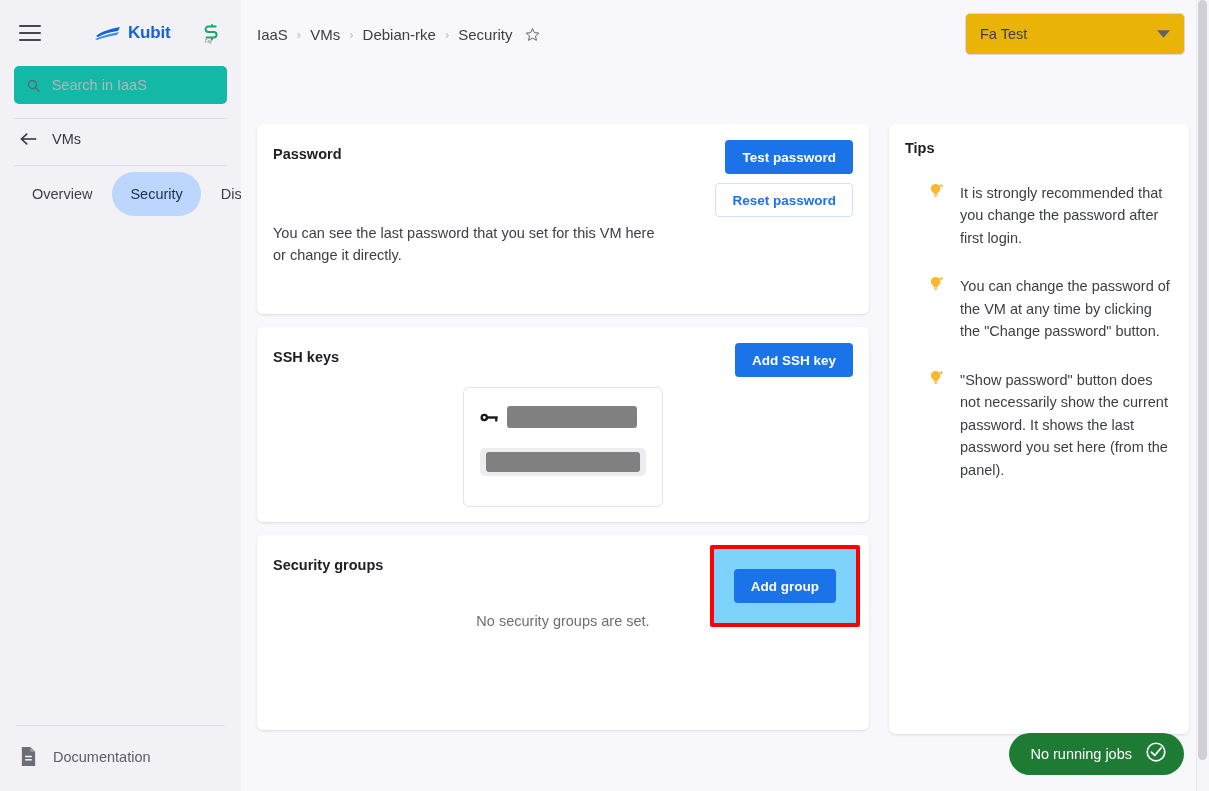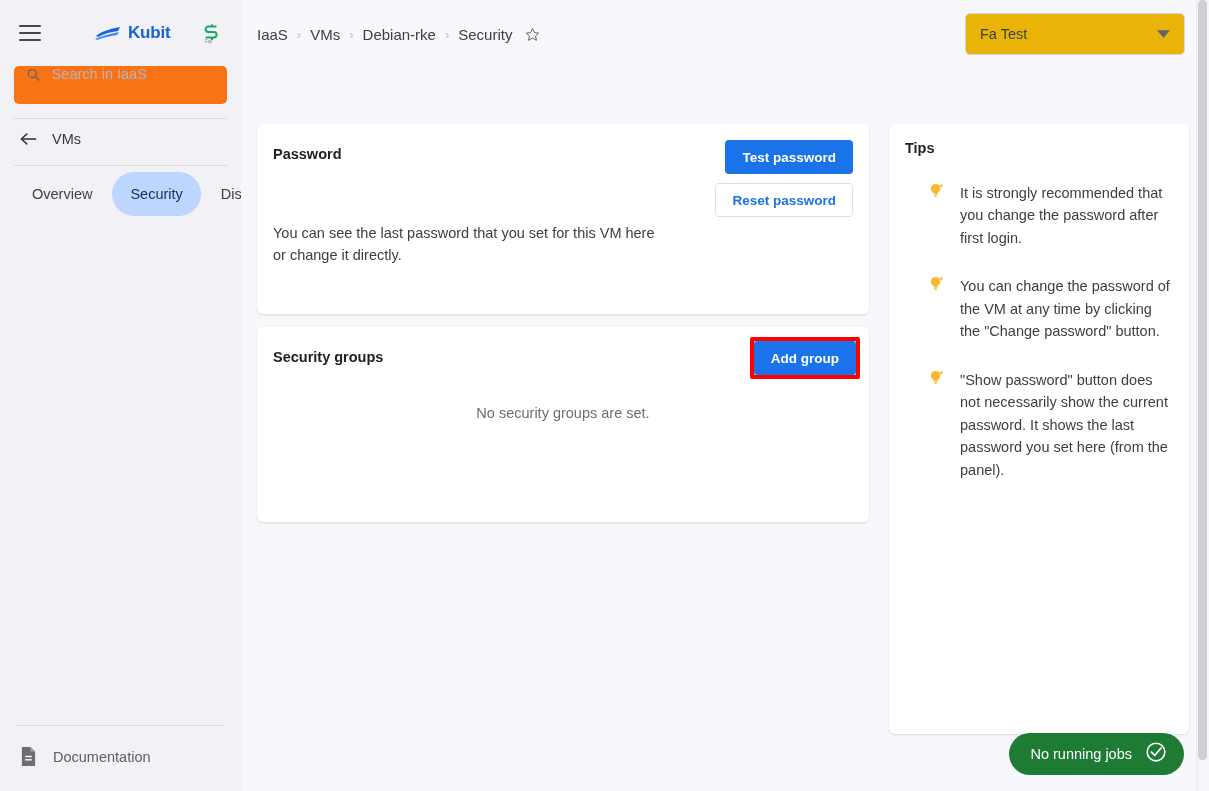--- a/index.html
+++ b/index.html
@@ -54,23 +54,23 @@
   }
   .logo-right {
     margin-left: auto;
     width: 26px; height: 26px;
     display: flex; align-items: center; justify-content: center;
   }
 
   .search-box {
     margin: 0 14px 8px 14px;
     height: 38px;
-    background: #f97316;
+    background: #14b8a6;
     border-radius: 5px;
-    display: flex; align-items: flex-start;
+    display: flex; align-items: center;
     padding: 0 12px; gap: 11px;
   }
   .search-box input {
     border: none; background: transparent; outline: none;
     font-family: "Liberation Sans", sans-serif;
     font-size: 14.5px; color: #4a4a50; width: 100%;
   }
   .search-box input::placeholder { color: #b4b4bd; }
 
   .divider { height: 1px; background: #dcdce4; margin: 6px 14px 0 14px; }
@@ -212,21 +212,21 @@
   .card-groups { height: 195px; }
   .empty-text {
     text-align: center; font-size: 14.5px; color: #6b6e76;
     margin-top: 40px;
   }
   .annot-box {
     position: absolute;
     border: 4px solid #ff0000;
     background: #7dd3fc;
     border-radius: 2px;
-    padding: 0;
+    padding: 20px;
     top: 10px; right: 9px;
     z-index: 5;
   }
 
   
   .card-tips { padding: 16px 16px 24px 16px; height: 610px;}
   .tips-title { font-size: 14.5px; font-weight: bold; color: #202124; }
   .tip { display: flex; gap: 14px; margin-top: 26px; padding-left: 24px;}
   .tip-text { font-size: 14.5px; color: #3c4043; line-height: 1.55; }
 
@@ -373,20 +373,44 @@
           <div class="card-head">
             <div class="card-title">Password</div>
             <div class="card-actions">
               <button class="btn btn-primary">Test password</button>
               <button class="btn btn-outline">Reset password</button>
             </div>
           </div>
           <div class="card-body-text">You can see the last password that you set for this VM here or change it directly.</div>
         </div>
 
+        <div class="card card-ssh">
+          <div class="card-head">
+            <div class="card-title">SSH keys</div>
+            <div class="card-actions">
+              <button class="btn btn-primary">Add SSH key</button>
+            </div>
+          </div>
+          <div class="ssh-inner-wrap">
+            <div class="ssh-key-card">
+              <div class="ssh-row-top">
+                <svg width="19" height="15" viewBox="0 0 22 16">
+                  <circle cx="5" cy="8" r="4.4" fill="#1a1a1a"></circle>
+                  <circle cx="5" cy="8" r="1.6" fill="#ffffff"></circle>
+                  <rect x="8.5" y="6.6" width="12" height="2.8" fill="#1a1a1a"></rect>
+                  <rect x="17.5" y="8.6" width="2.6" height="4" fill="#1a1a1a"></rect>
+                </svg>
+                <div class="redact-bar redact-a"></div>
+              </div>
+              <div class="ssh-row-bottom">
+                <div class="redact-bar redact-b"></div>
+              </div>
+            </div>
+          </div>
+        </div>
 
         <div class="card card-groups">
           <div class="card-head">
             <div class="card-title">Security groups</div>
           </div>
           <div class="annot-box">
             <button class="btn btn-primary">Add group</button>
           </div>
           <div class="empty-text">No security groups are set.</div>
         </div>

